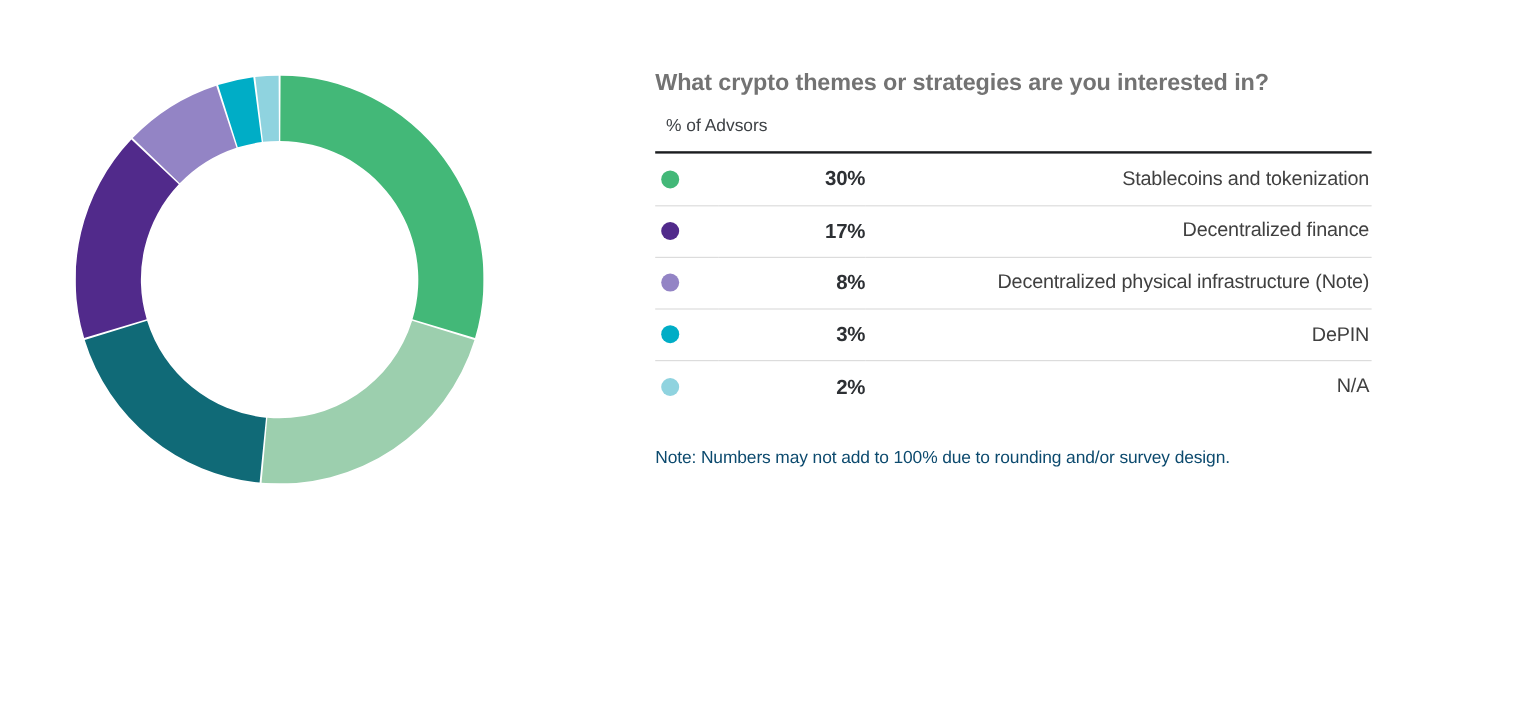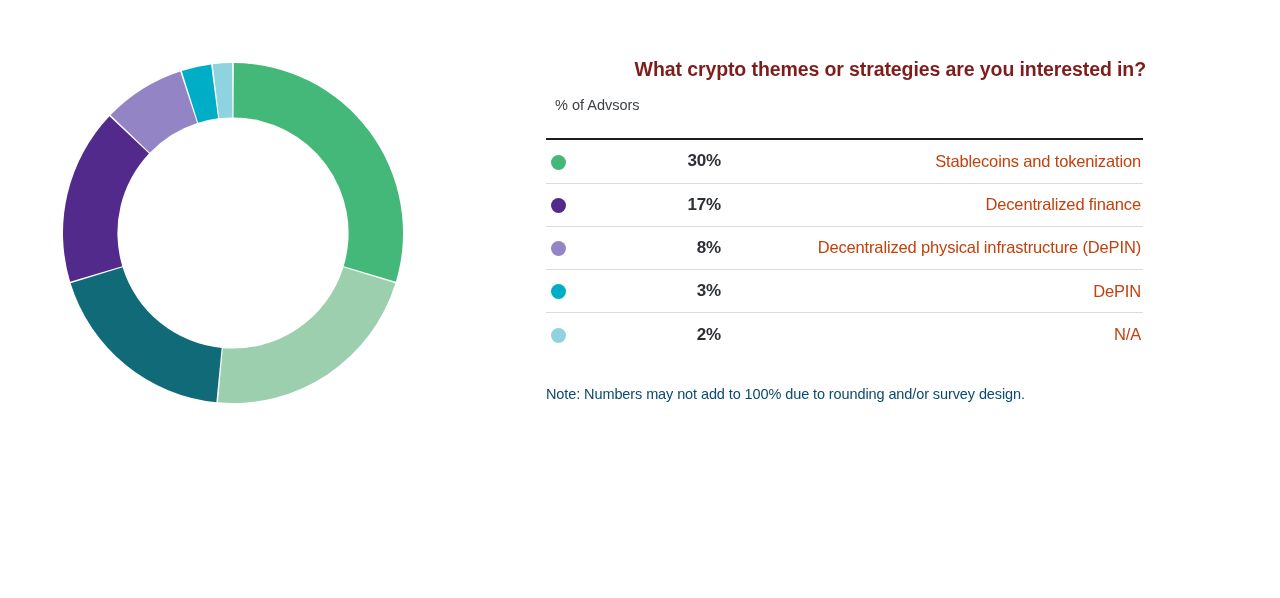--- a/index.html
+++ b/index.html
@@ -53,32 +53,31 @@
   .table-inner {
     position: absolute;
     left: 6px;
     top: 56px;
     width: 600px;
   }
 
   .chart-title {
     font-size: 19.5px;
     font-weight: bold;
-    color: #7f1d1d;
+    color: #737373;
     letter-spacing: -0.1px;
     line-height: 26px;
     margin: 0 0 14px 0;
     white-space: nowrap;
-    text-align: right;
   }
   .col-header {
     font-size: 14.5px;
     color: #3d4145;
     padding-left: 9px;
-    margin-bottom: 24px;
+    margin-bottom: 12px;
     line-height: 18px;
   }
   .header-rule {
     height: 2px;
     background: #1b1d20;
     width: 597px;
   }
 
   .legend-table {
     width: 597px;
@@ -108,21 +107,21 @@
     vertical-align: middle;
   }
   .pct {
     font-size: 17px;
     font-weight: bold;
     color: #2d3034;
     letter-spacing: -0.2px;
   }
   .label {
     font-size: 16.5px;
-    color: #c2410c;
+    color: #404040;
     letter-spacing: -0.15px;
     white-space: nowrap;
   }
 
   .note {
     margin-top: 28px;
     font-size: 14.5px;
     color: #0c4a6e;
     letter-spacing: -0.1px;
     line-height: 20px;
@@ -180,21 +179,21 @@
               <td class="c-label"><span class="label">Stablecoins and tokenization</span></td>
             </tr>
             <tr>
               <td class="c-dot"><span class="dot" style="background: rgb(81, 42, 139);"></span></td>
               <td class="c-pct"><span class="pct">17%</span></td>
               <td class="c-label"><span class="label">Decentralized finance</span></td>
             </tr>
             <tr>
               <td class="c-dot"><span class="dot" style="background: rgb(147, 132, 197);"></span></td>
               <td class="c-pct"><span class="pct">8%</span></td>
-              <td class="c-label"><span class="label">Decentralized physical infrastructure (DePIN)</span></td>
+              <td class="c-label"><span class="label">Decentralized physical infrastructure (Note)</span></td>
             </tr>
             <tr>
               <td class="c-dot"><span class="dot" style="background: rgb(0, 173, 198);"></span></td>
               <td class="c-pct"><span class="pct">3%</span></td>
               <td class="c-label"><span class="label">DePIN</span></td>
             </tr>
             <tr>
               <td class="c-dot"><span class="dot" style="background: rgb(143, 211, 223);"></span></td>
               <td class="c-pct"><span class="pct">2%</span></td>
               <td class="c-label"><span class="label">N/A</span></td>

